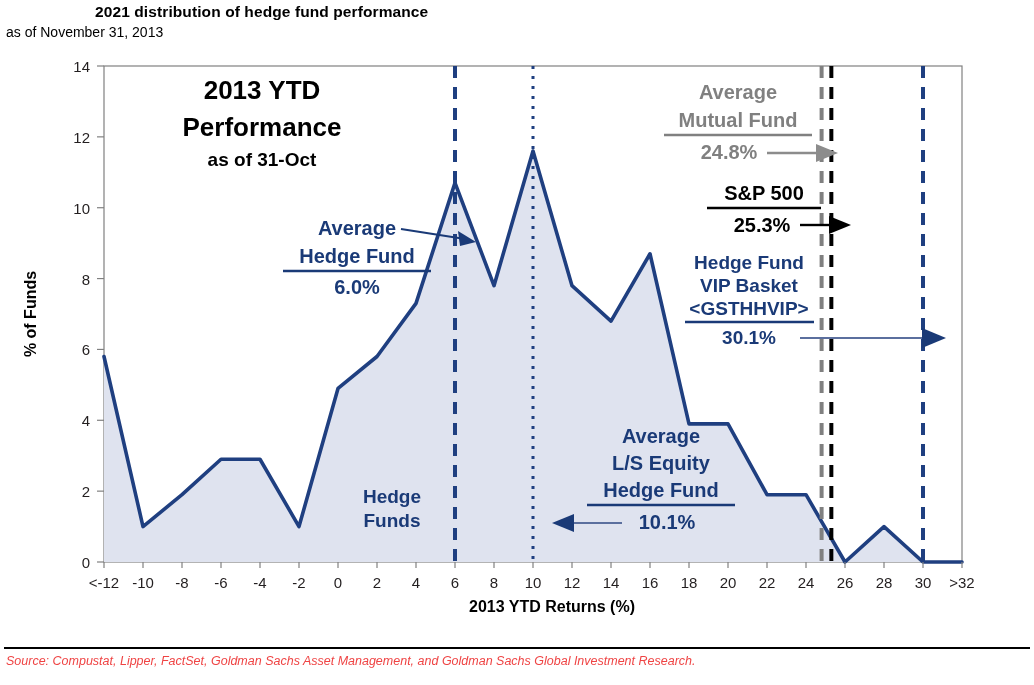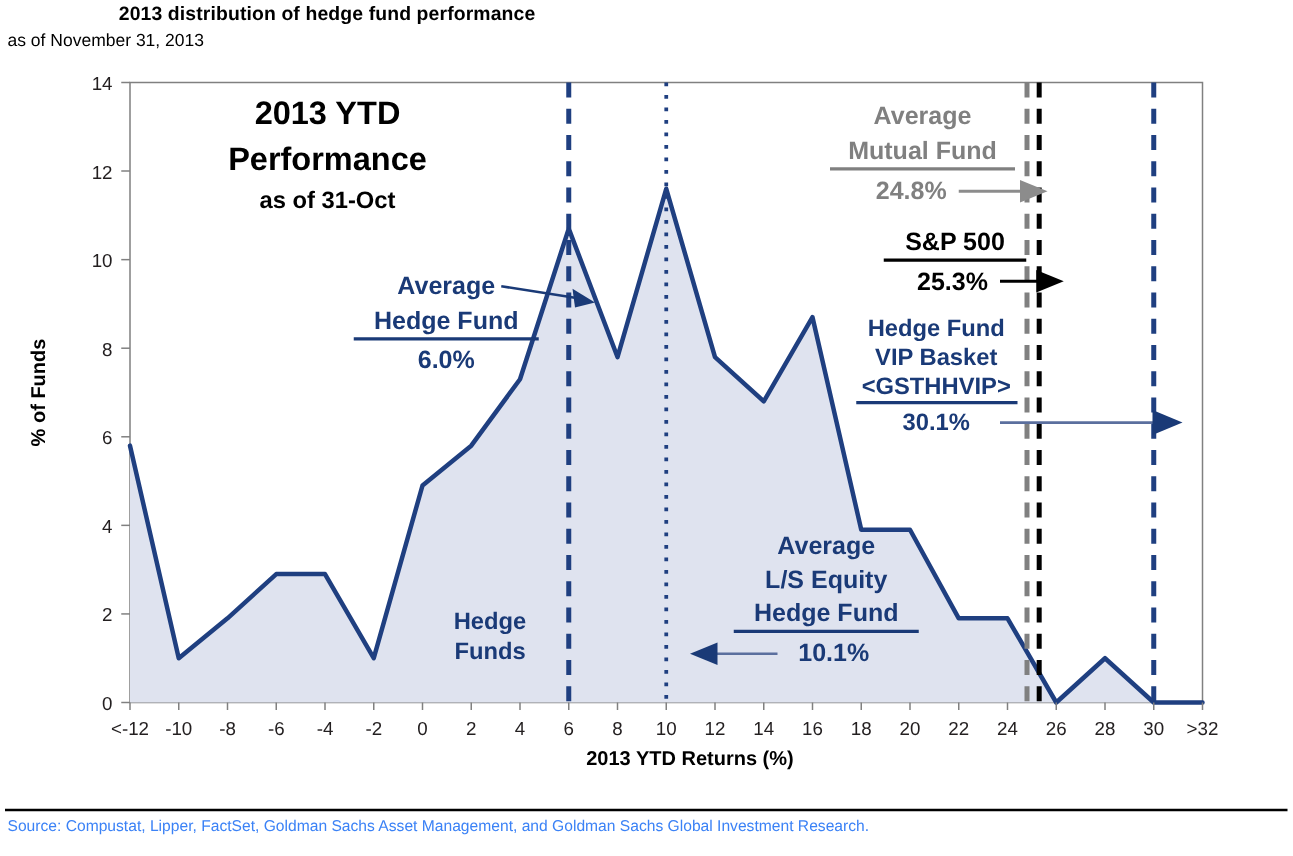--- a/index.html
+++ b/index.html
@@ -16,37 +16,37 @@
   .chart-subtitle{
     position:absolute;left:6px;top:24px;
     font-size:14px;font-weight:normal;color:#000;white-space:nowrap;
   }
   .figure{position:absolute;left:0;top:44px;width:1034px;height:590px;}
   svg.plot{display:block;}
   .src-rule{
     position:absolute;left:4px;top:647px;width:1026px;height:2px;background:#000;
   }
   .src-text{
-    position:absolute;left:6px;top:654px;font-size:12.5px;
-    color:#3b82f6;white-space:nowrap;font-family:"Liberation Sans", sans-serif;
+    position:absolute;left:6px;top:654px;font-size:12.5px;font-style:italic;
+    color:#ef4444;white-space:nowrap;font-family:"Liberation Sans", sans-serif;
   }
   text{font-family:"Liberation Sans", sans-serif;}
   .tick-lbl{font-size:15px;fill:#231f20;}
   .ax-title{font-size:16px;font-weight:bold;fill:#000;}
   .anno-blue{fill:#1a3a77;font-weight:bold;}
   .anno-black{fill:#000;font-weight:bold;}
   .anno-gray{fill:#808080;font-weight:bold;}
   .big-head{font-size:26px;font-weight:bold;fill:#000;}
   .big-head2{font-size:19px;font-weight:bold;fill:#000;}
 </style>
 </head>
 <body>
 
 <div class="title-block">
-  <div class="chart-title">2013 distribution of hedge fund performance</div>
+  <div class="chart-title">2021 distribution of hedge fund performance</div>
   <div class="chart-subtitle">as of November 31, 2013</div>
 </div>
 
 <div class="figure">
   <svg class="plot" width="1034" height="590" viewBox="0 0 1034 590">
 
     <rect x="104" y="22" width="858" height="496" fill="#ffffff" stroke="#808080" stroke-width="1.2"></rect>
 
     <polygon id="area-poly" fill="#dfe3ef" stroke="none" points="104,518 104,312.51428571428573 143,482.57142857142856 182,450.6857142857143 221,415.25714285714287 260,415.25714285714287 299,482.57142857142856 338,344.4 377,312.51428571428573 416,259.37142857142857 455,138.9142857142857 494,241.65714285714284 533,107.02857142857147 572,241.65714285714284 611,277.0857142857143 650,209.7714285714286 689,379.8285714285714 728,379.8285714285714 767,450.6857142857143 806,450.6857142857143 845,518 884,482.57142857142856 923,518 962,518 962,518"></polygon>
 

